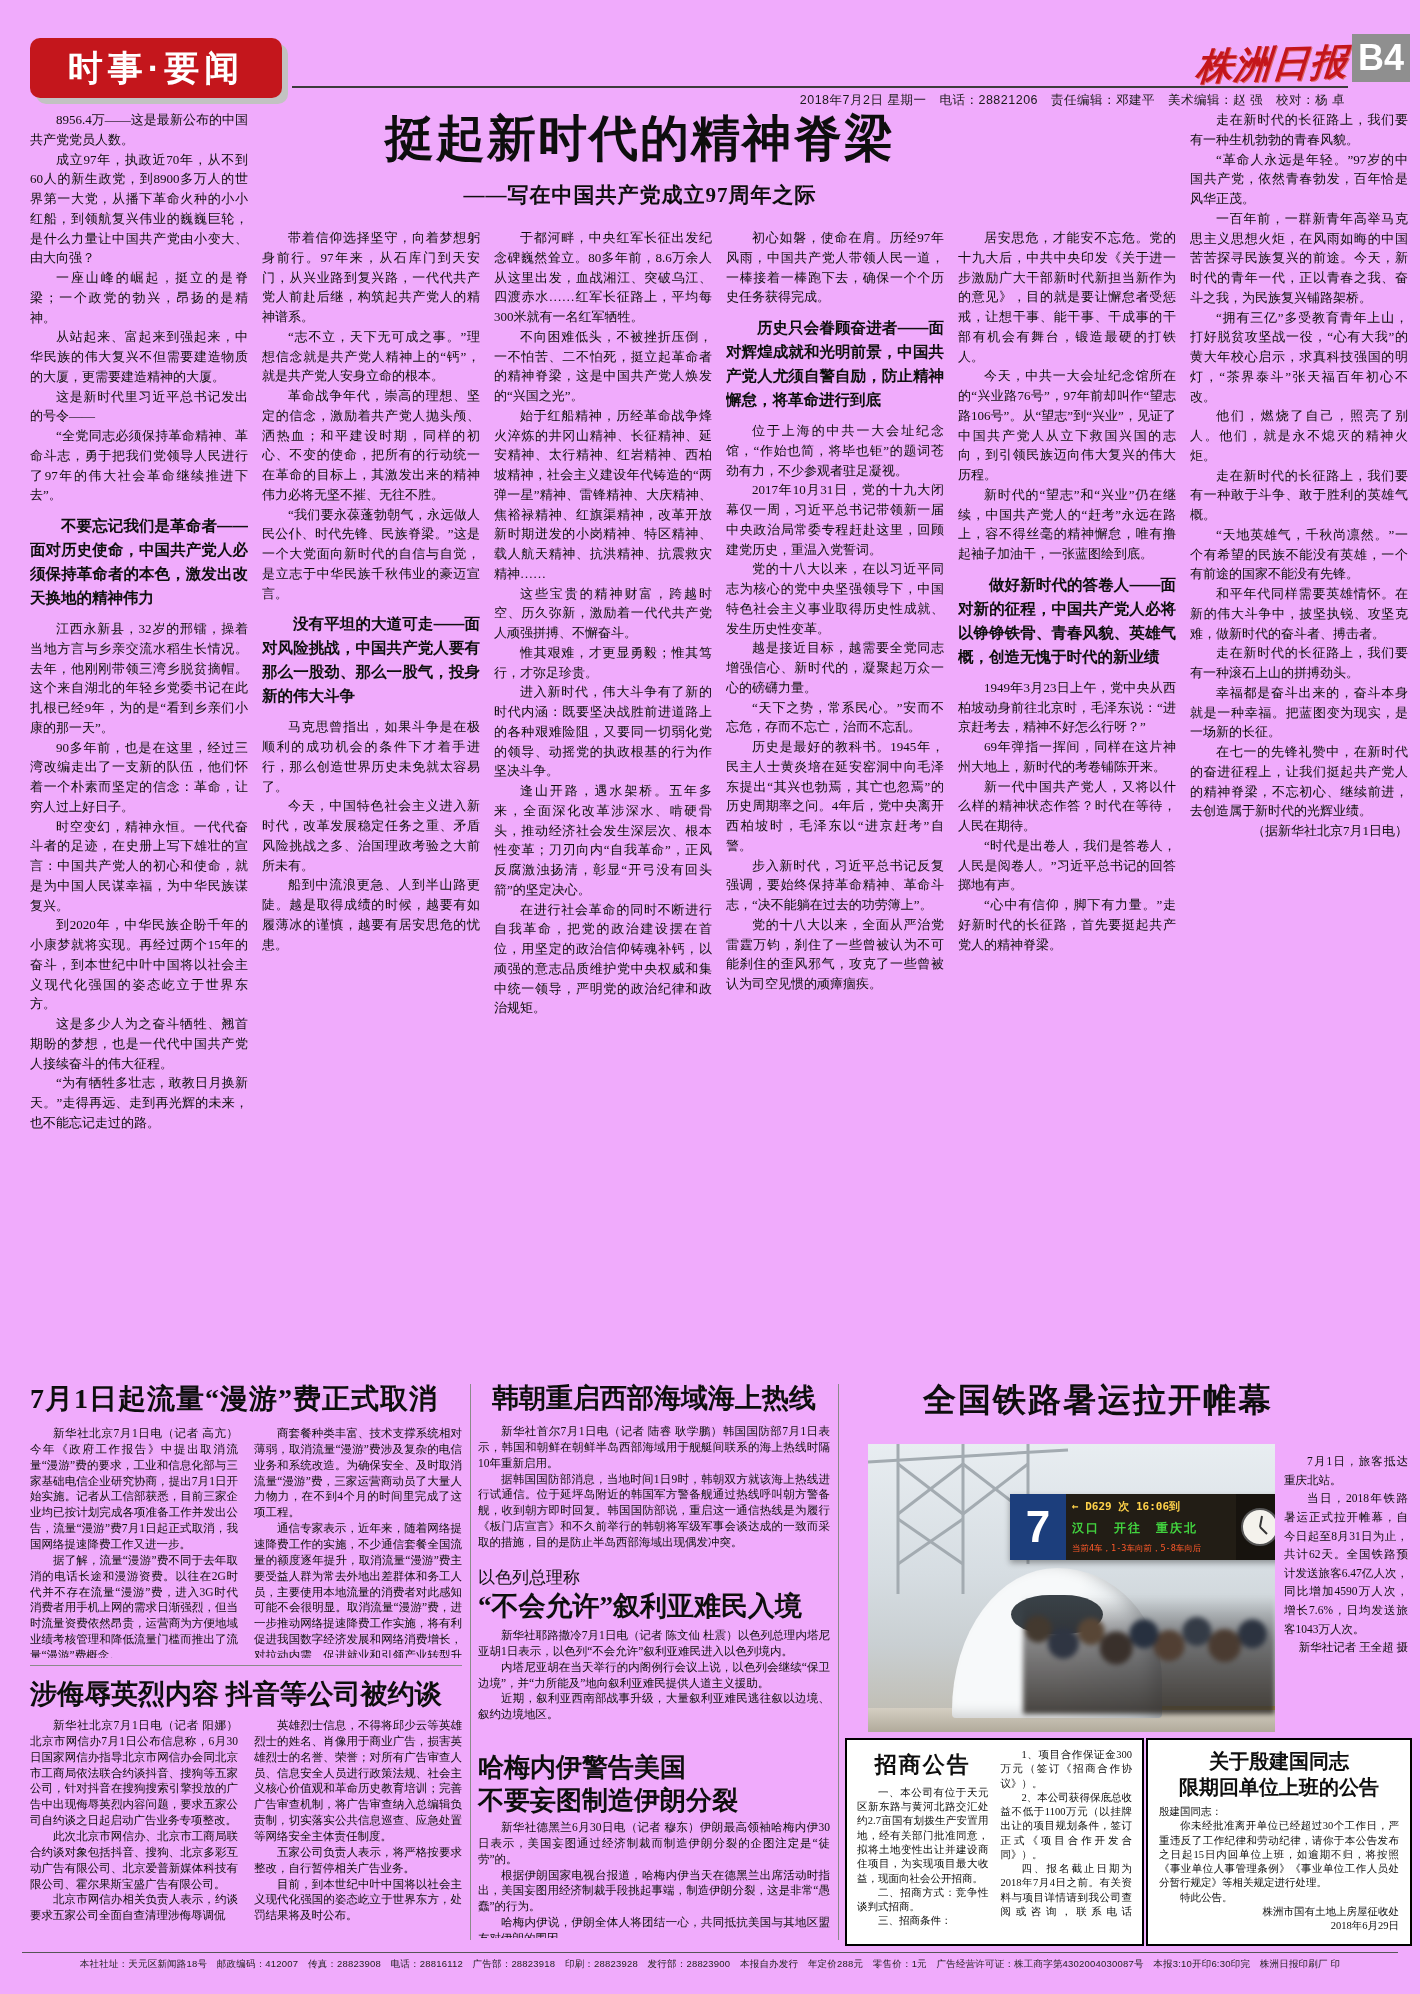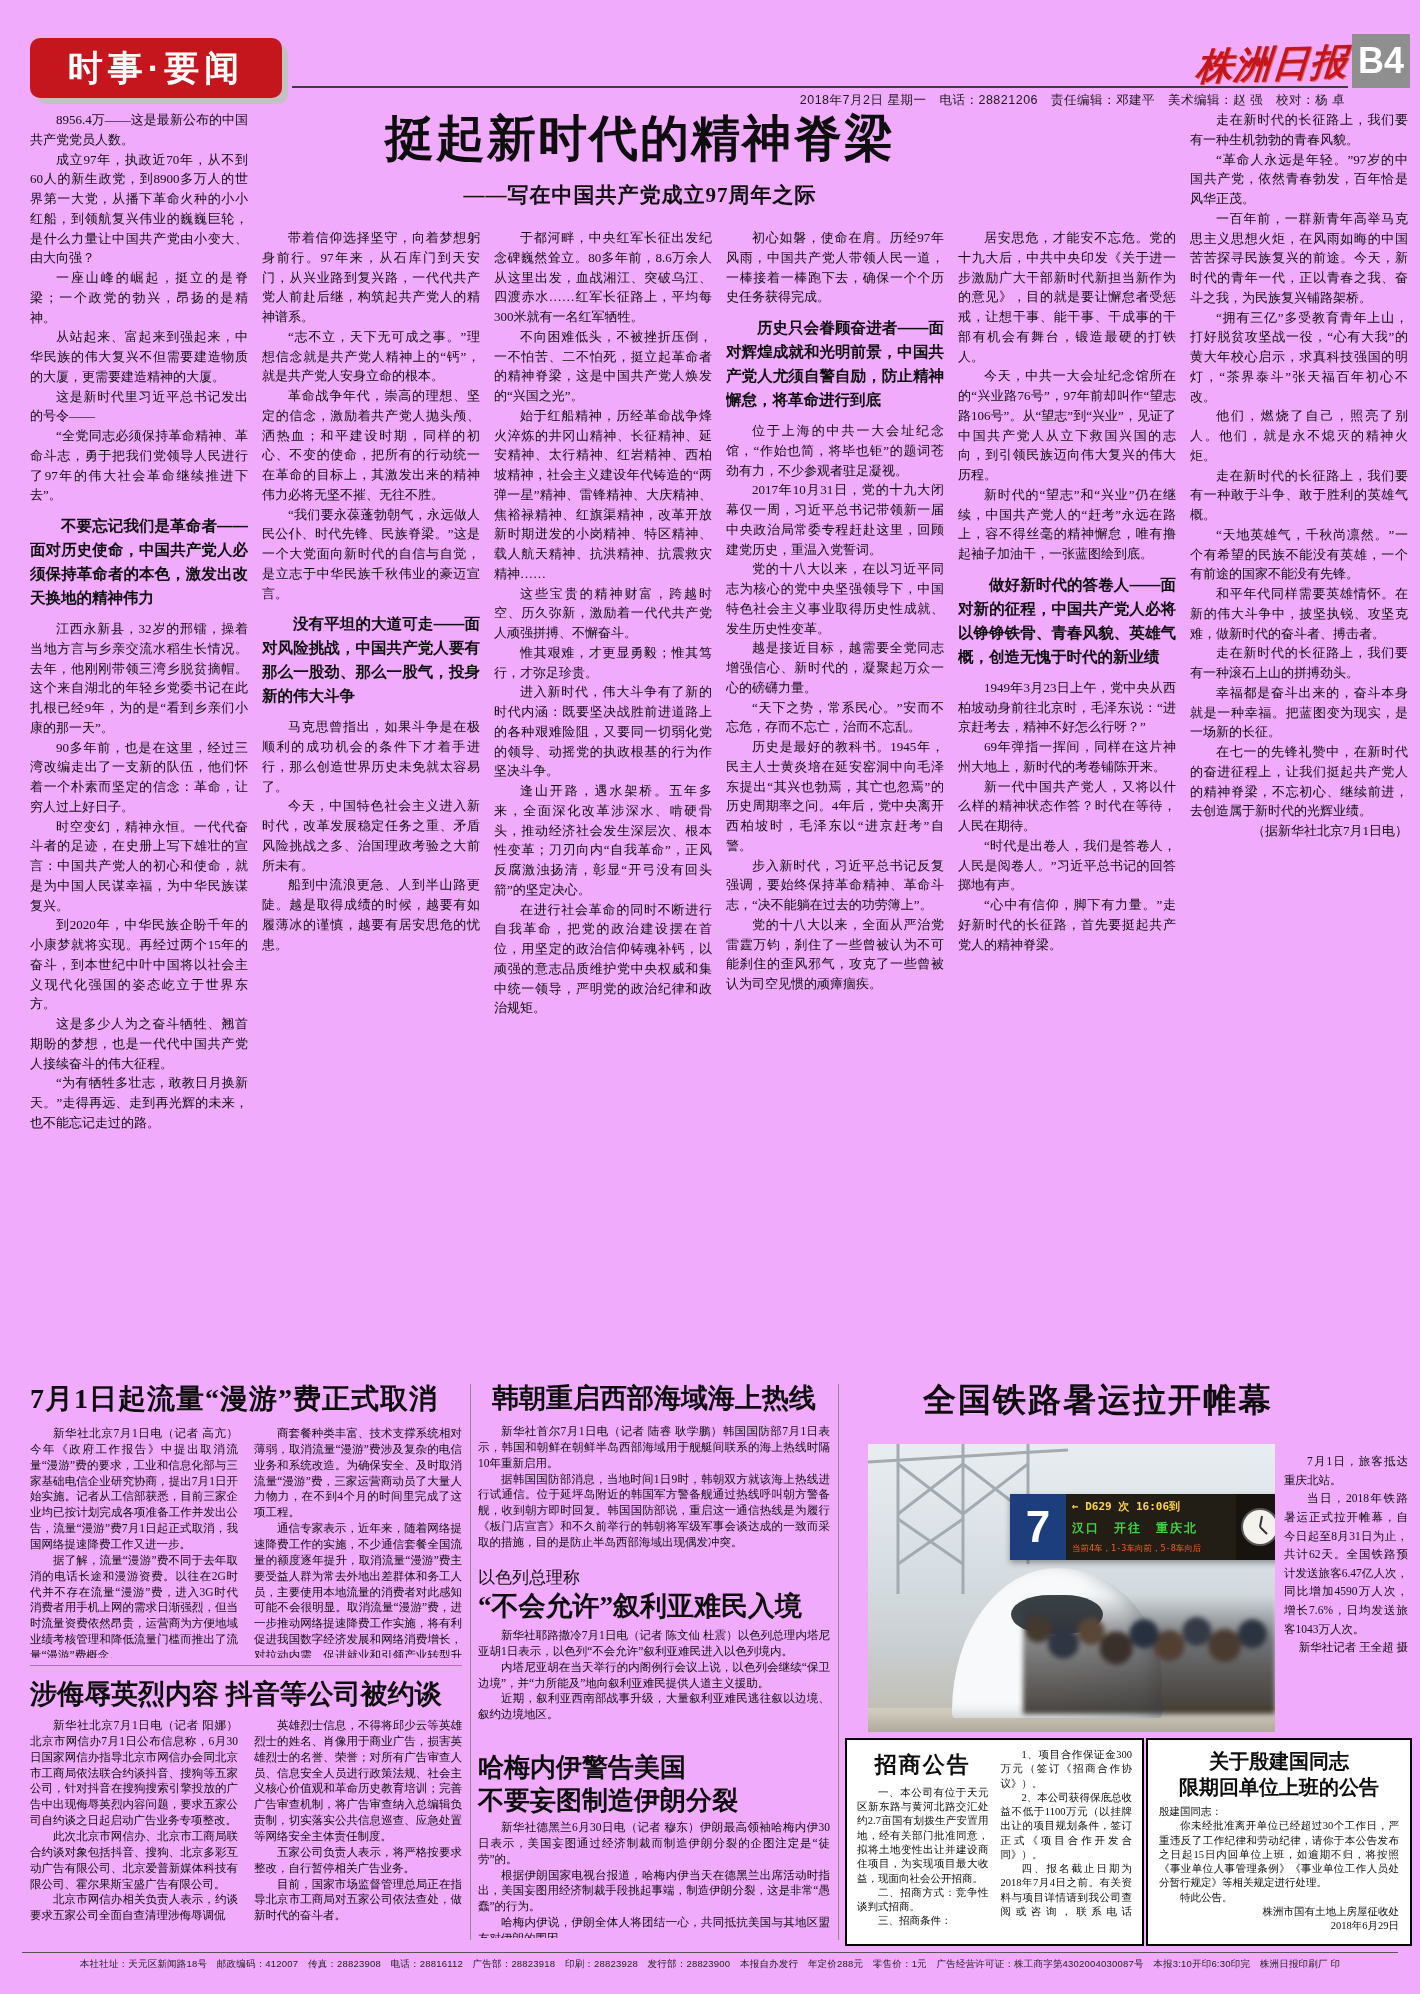--- a/index.html
+++ b/index.html
@@ -7,21 +7,21 @@
         font-family:"Liberation Serif","DejaVu Serif",serif;color:#0e0e0e;}
   
   .banner{position:absolute;left:30px;top:38px;width:252px;height:60px;background:#c4161c;
           border-radius:10px;box-shadow:6px 6px 0 0 #c2c2c2;display:flex;align-items:center;justify-content:center;}
   .banner span{color:#fff;font-size:35px;font-weight:900;letter-spacing:5px;
           font-family:"Liberation Sans","DejaVu Sans",sans-serif;}
   .head-rule{position:absolute;left:292px;top:86px;width:1056px;height:2px;background:#3c3c3c;}
   .masthead{position:absolute;left:1168px;top:40px;width:180px;text-align:right;color:#c4161c;
           font-size:37px;font-weight:900;font-style:italic;letter-spacing:1px;transform:skewX(-6deg) rotate(-2deg);
           font-family:"Liberation Serif","DejaVu Serif",serif;text-shadow:1px 1px 0 #d66;}
-  .pageno{position:absolute;left:1352px;top:34px;width:58px;height:54px;background:#8f8f8f;color:#fff;
+  .pageno{position:absolute;left:1352px;top:34px;width:58px;height:48px;background:#8f8f8f;color:#fff;
           display:flex;align-items:center;justify-content:center;font-size:36px;font-weight:700;
           font-family:"Liberation Sans","DejaVu Sans",sans-serif;}
   .dateline{position:absolute;left:560px;top:92px;width:785px;text-align:right;font-size:12.5px;color:#1a1a1a;
           font-family:"Liberation Sans","DejaVu Sans",sans-serif;letter-spacing:.5px;}
   
   .lead-head{position:absolute;left:262px;top:106px;width:756px;text-align:center;}
   .lead-head h1{margin:0;font-size:49px;font-weight:900;letter-spacing:2px;white-space:nowrap;
           font-family:"Liberation Sans","DejaVu Sans",sans-serif;}
   .lead-head .deck{margin-top:9px;font-size:21px;font-weight:700;letter-spacing:1px;}
   .col{position:absolute;width:218px;overflow:hidden;font-size:13px;line-height:1.52;text-align:justify;}
@@ -208,21 +208,21 @@
 
   <div class="bh" id="douyin-head">涉侮辱英烈内容 抖音等公司被约谈</div>
   <div class="bcol" id="douyin-a">
       <div class="para p">新华社北京7月1日电（记者 阳娜）北京市网信办7月1日公布信息称，6月30日国家网信办指导北京市网信办会同北京市工商局依法联合约谈抖音、搜狗等五家公司，针对抖音在搜狗搜索引擎投放的广告中出现侮辱英烈内容问题，要求五家公司自约谈之日起启动广告业务专项整改。</div>
       <div class="para p">此次北京市网信办、北京市工商局联合约谈对象包括抖音、搜狗、北京多彩互动广告有限公司、北京爱普新媒体科技有限公司、霍尔果斯宝盛广告有限公司。</div>
       <div class="para p">北京市网信办相关负责人表示，约谈要求五家公司全面自查清理涉侮辱调侃</div>
     </div>
   <div class="bcol" id="douyin-b">
       <div class="para p">英雄烈士信息，不得将邱少云等英雄烈士的姓名、肖像用于商业广告，损害英雄烈士的名誉、荣誉；对所有广告审查人员、信息安全人员进行政策法规、社会主义核心价值观和革命历史教育培训；完善广告审查机制，将广告审查纳入总编辑负责制，切实落实公共信息巡查、应急处置等网络安全主体责任制度。</div>
       <div class="para p">五家公司负责人表示，将严格按要求整改，自行暂停相关广告业务。</div>
-      <div class="para p">目前，国家市场监督管理总局正在指导北京市工商局对五家公司依法查处，做新时代的奋斗者。</div>
+      <div class="para p">目前，到本世纪中叶中国将以社会主义现代化强国的姿态屹立于世界东方，处罚结果将及时公布。</div>
     </div>
 
   <div class="bh" id="hotline-head">韩朝重启西部海域海上热线</div>
   <div class="bcol" id="hotline-body">
       <div class="para p">新华社首尔7月1日电（记者 陆睿 耿学鹏）韩国国防部7月1日表示，韩国和朝鲜在朝鲜半岛西部海域用于舰艇间联系的海上热线时隔10年重新启用。</div>
       <div class="para p">据韩国国防部消息，当地时间1日9时，韩朝双方就该海上热线进行试通信。位于延坪岛附近的韩国军方警备舰通过热线呼叫朝方警备舰，收到朝方即时回复。韩国国防部说，重启这一通信热线是为履行《板门店宣言》和不久前举行的韩朝将军级军事会谈达成的一致而采取的措施，目的是防止半岛西部海域出现偶发冲突。</div>
     </div>
 
   <div id="israel-kicker">以色列总理称</div>
   <div class="bh" id="israel-head">“不会允许”叙利亚难民入境</div>

